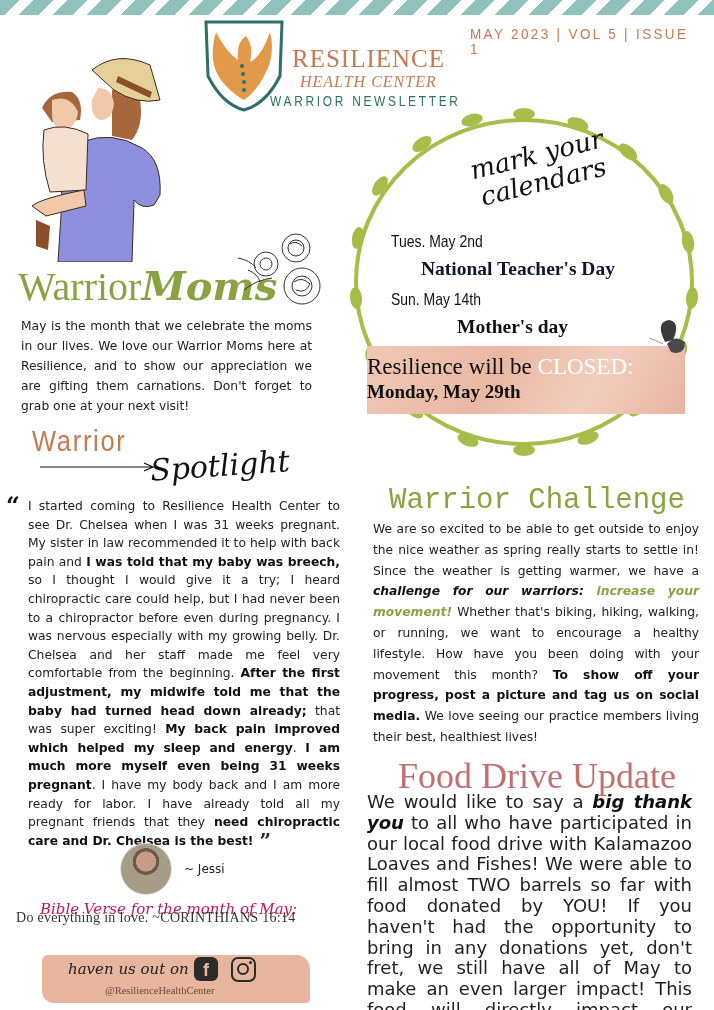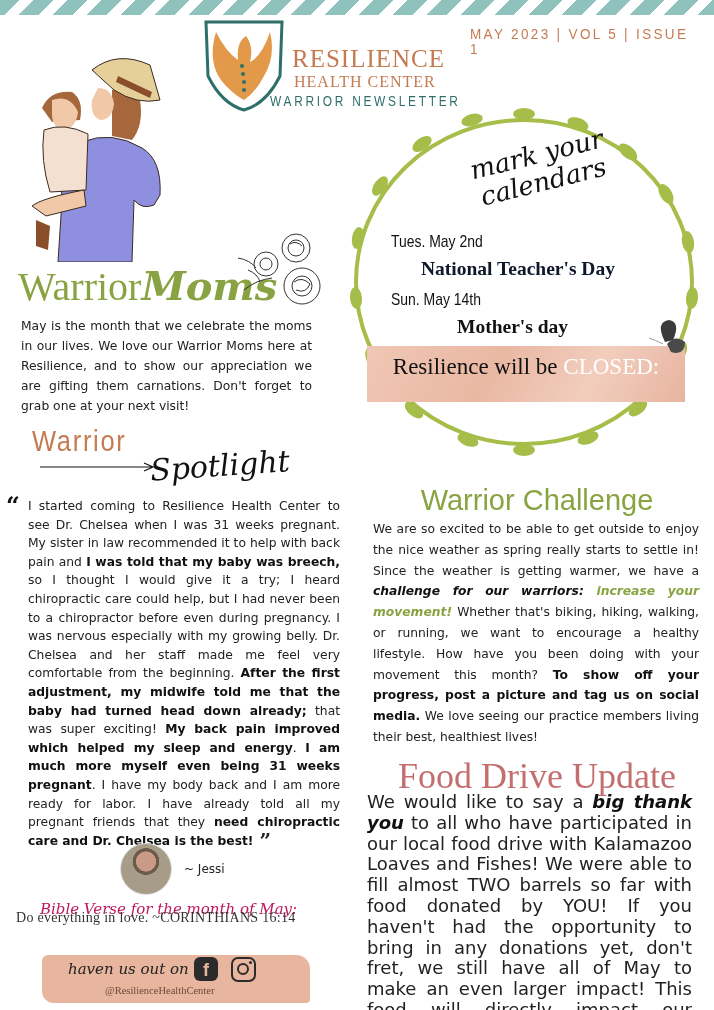--- a/index.html
+++ b/index.html
@@ -14,22 +14,22 @@
   
   .illus { position: absolute; left: 22px; top: 30px; width: 150px; height: 232px; }
 
   
   .logo-shield { position: absolute; left: 196px; top: 16px; width: 96px; height: 96px; }
   .logo-title {
     position: absolute; left: 292px; top: 46px; font-family: "Liberation Serif", serif;
     color: #c57a52; font-size: 25px; letter-spacing: 1px; line-height: 1;
   }
   .logo-sub {
-    position: absolute; left: 294px; top: 74px; font-family: "Liberation Serif", serif;
-    color: #c57a52; font-size: 16px; letter-spacing: 1px; line-height: 1;
+    position: absolute; left: 300px; top: 74px; font-family: "Liberation Serif", serif;
+    color: #c57a52; font-size: 16px; letter-spacing: 1px; line-height: 1; font-style: italic;
   }
   .logo-news {
     position: absolute; left: 270px; top: 94px; font-family: "Liberation Sans", sans-serif;
     color: #2f6f6a; font-size: 14px; letter-spacing: 3.2px; line-height: 1; transform: scaleX(0.85); transform-origin: left;
   }
   .issue-line {
     position: absolute; left: 470px; top: 26px; font-family: "Liberation Sans", sans-serif;
     color: #c57a52; font-size: 15px; letter-spacing: 2.6px; line-height: 1; transform: scaleX(0.9); transform-origin: left;
   }
 
@@ -47,23 +47,23 @@
   .wreath { position: absolute; left: 338px; top: 102px; width: 372px; height: 360px; }
   .cal-script {
     position: absolute; left: 440px; top: 140px; width: 200px; font-family: "DejaVu Serif", serif; font-style: italic;
     font-size: 26px; line-height: 28px; color: #111; transform: rotate(-14deg); text-align: center;
   }
   .cal-d1 { position: absolute; left: 391px; top: 232px; font-family: "Liberation Sans", sans-serif; font-size: 17px; color: #111; transform: scaleX(0.82); transform-origin: left; }
   .cal-e1 { position: absolute; left: 421px; top: 258px; font-family: "Liberation Serif", serif; font-weight: bold; font-size: 19.5px; color: #0f172a; }
   .cal-d2 { position: absolute; left: 391px; top: 290px; font-family: "Liberation Sans", sans-serif; font-size: 17px; color: #111; transform: scaleX(0.82); transform-origin: left; }
   .cal-e2 { position: absolute; left: 457px; top: 316px; font-family: "Liberation Serif", serif; font-weight: bold; font-size: 19.5px; color: #111; }
   .closed-box {
-    position: absolute; left: 367px; top: 346px; width: 318px; height: 56px;
+    position: absolute; left: 367px; top: 346px; width: 318px; height: 68px;
     background: linear-gradient(120deg, #f0c7b5, #e9b8a3 40%, #f2cdbd 70%, #e7b49f);
-    text-align: center; padding-top: 8px;
+    padding-top: 8px;
   }
   .closed-l1 { font-family: "Liberation Serif", serif; font-size: 23px; color: #111; line-height: 26px; }
   .closed-l1 .closed-word { color: #ffffff; }
   .closed-l2 { font-family: "Liberation Serif", serif; font-weight: bold; font-size: 19px; color: #111; line-height: 24px; }
   .butterfly { position: absolute; left: 645px; top: 318px; width: 44px; height: 44px; }
 
   
   .spot-warrior {
     position: absolute; left: 32px; top: 424px; font-family: "Liberation Sans", sans-serif;
     font-size: 30px; color: #c57a52; letter-spacing: 2px; transform: scaleX(0.85); transform-origin: left;
@@ -110,21 +110,21 @@
     position: absolute; left: 231px; top: 957px; width: 25px; height: 25px; border: 2.5px solid #2b2b2b; border-radius: 7px;
   }
   .ig-icon::before { content: ""; position: absolute; left: 4px; top: 4px; width: 8px; height: 8px; border: 2.5px solid #2b2b2b; border-radius: 50%; }
   .ig-icon::after { content: ""; position: absolute; right: 2px; top: 2px; width: 3px; height: 3px; background: #2b2b2b; border-radius: 50%; }
   .social-handle {
     position: absolute; left: 105px; top: 985px; font-family: "Liberation Serif", serif; font-size: 10.5px; color: #6a4a3a;
   }
 
   
   .ch-title {
-    position: absolute; left: 360px; top: 484px; width: 354px; text-align: center; font-family: Liberation Sans, sans-serif;
+    position: absolute; left: 360px; top: 484px; width: 354px; text-align: center; font-family: Liberation Mono, monospace;
     font-size: 29px; color: #8aa342;
   }
   .ch-body {
     position: absolute; left: 373px; top: 519px; width: 326px; font-size: 12.3px; line-height: 20.8px;
     text-align: justify; color: #222;
   }
   .ch-body b { font-weight: bold; color: #111; }
   .ch-body .green { color: #8aa342; font-weight: bold; font-style: italic; }
   .ch-body .bi { font-weight: bold; font-style: italic; color: #111; }
 
@@ -215,20 +215,21 @@
 <div class="cal-script">
   <div>mark your</div>
   <div>calendars</div>
 </div>
 <div class="cal-d1">Tues. May 2nd</div>
 <div class="cal-e1">National Teacher's Day</div>
 <div class="cal-d2">Sun. May 14th</div>
 <div class="cal-e2">Mother's day</div>
 <div class="closed-box">
   <div class="closed-l1"><span>Resilience will be </span><span class="closed-word">CLOSED:</span></div>
+  <div class="closed-l2">Monday, May 29th</div>
 </div>
 <svg class="butterfly" viewBox="0 0 44 44">
   <path d="M20 24 Q10 4 24 2 Q36 4 28 22 Z" fill="#3a3a3a"></path>
   <path d="M22 26 Q30 16 40 24 Q40 38 26 34 Z" fill="#4a4a4a"></path>
   <path d="M4 20 Q10 22 18 26" stroke="#999" fill="none"></path>
 </svg>
 
 <div class="spot-warrior">Warrior</div>
 <svg class="spot-arrow" viewBox="0 0 116 10">
   <path d="M0 5 L112 5 M104 1 L113 5 L104 9" stroke="#111" stroke-width="1.2" fill="none"></path>

